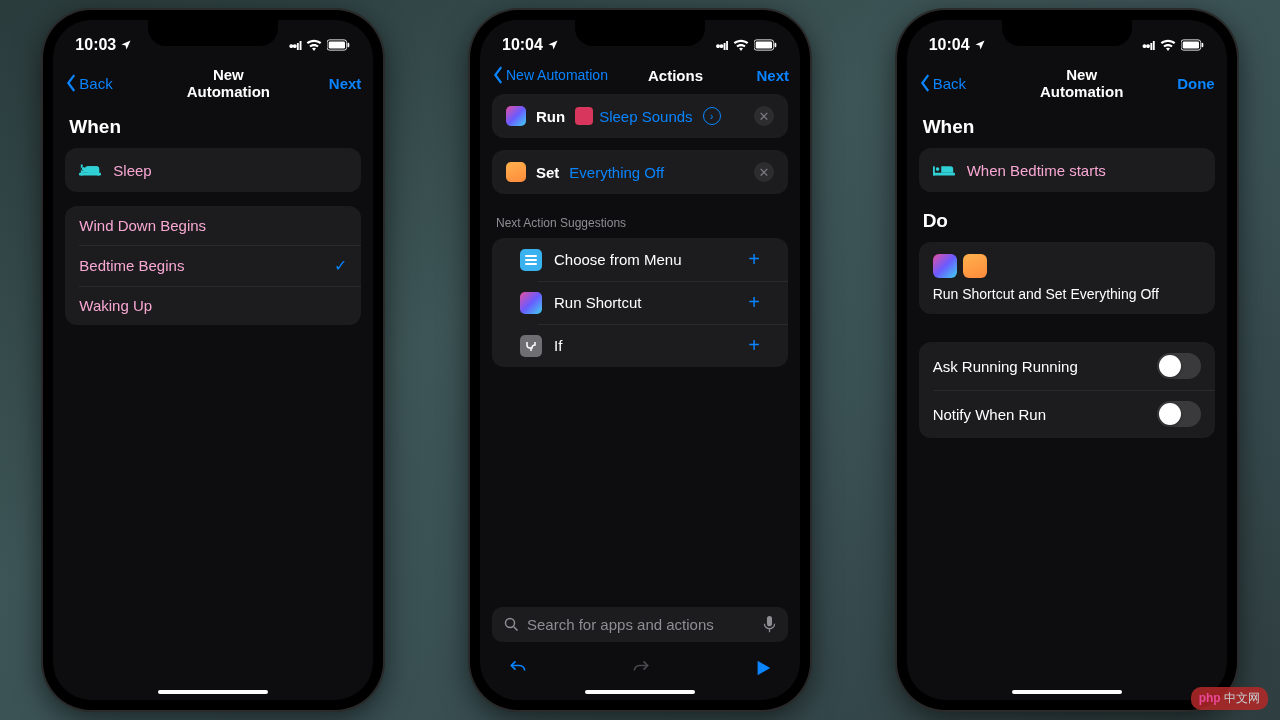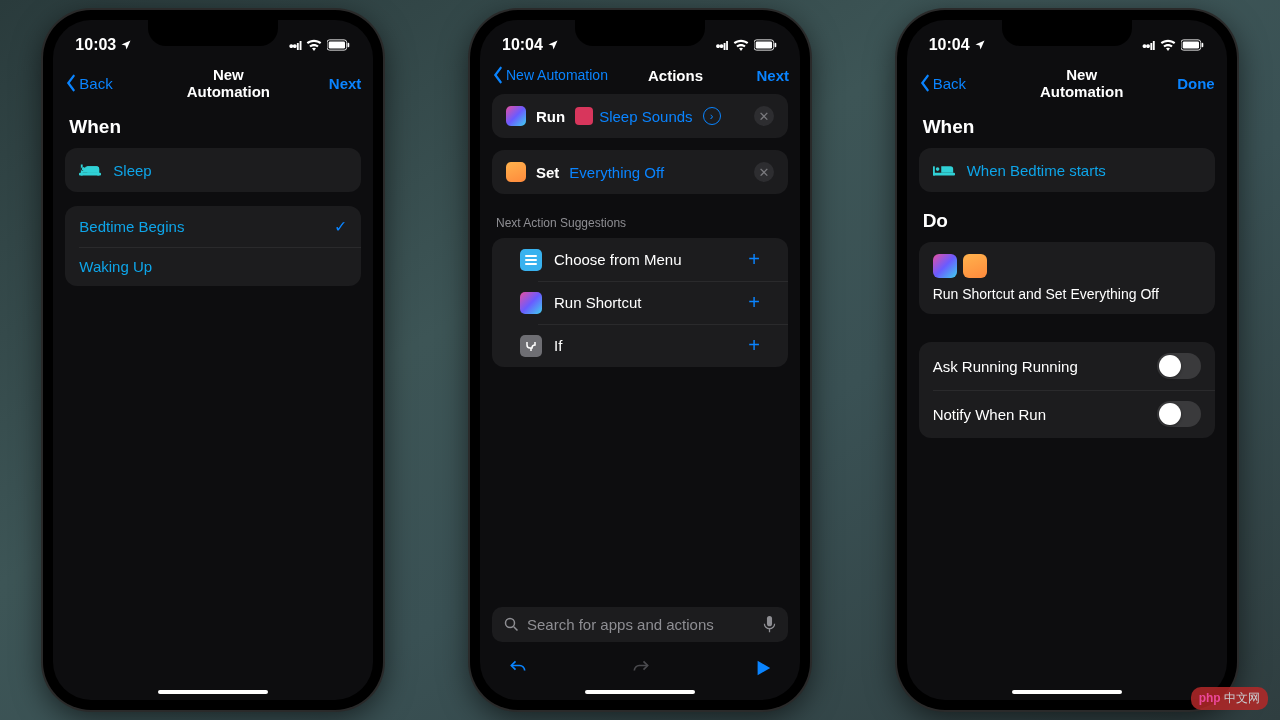--- a/index.html
+++ b/index.html
@@ -92,21 +92,21 @@
     height:1px;
     background:#2a2a2c;
   }
   .row-icon {
     width: 22px;
     height: 22px;
     display: flex;
     align-items: center;
     justify-content: center;
   }
-  .row-label { flex: 1; color: #0ea5e9; }
+  .row-label { flex: 1; color: #f9a8d4; }
   .check { color: #0a84ff; font-size: 16px; }
   .bed-icon { color: #30d1d6; }
   .spacer-sm { height: 14px; }
 
   
   .action-block {
     background: #1c1c1e;
     border-radius: 12px;
     padding: 12px 14px;
     display: flex;
@@ -317,20 +317,23 @@
               </svg>
           </div>
           <div class="row-label">Sleep</div>
         </div>
       </div>
 
       <div class="spacer-sm"></div>
 
       <div class="card">
         <div class="row">
+          <div class="row-label">Wind Down Begins</div>
+        </div>
+        <div class="row">
           <div class="row-label">Bedtime Begins</div>
           <div class="check">✓</div>
         </div>
         <div class="row">
           <div class="row-label">Waking Up</div>
         </div>
       </div>
     </div>
     <div class="home-indicator"></div>
   </div>

